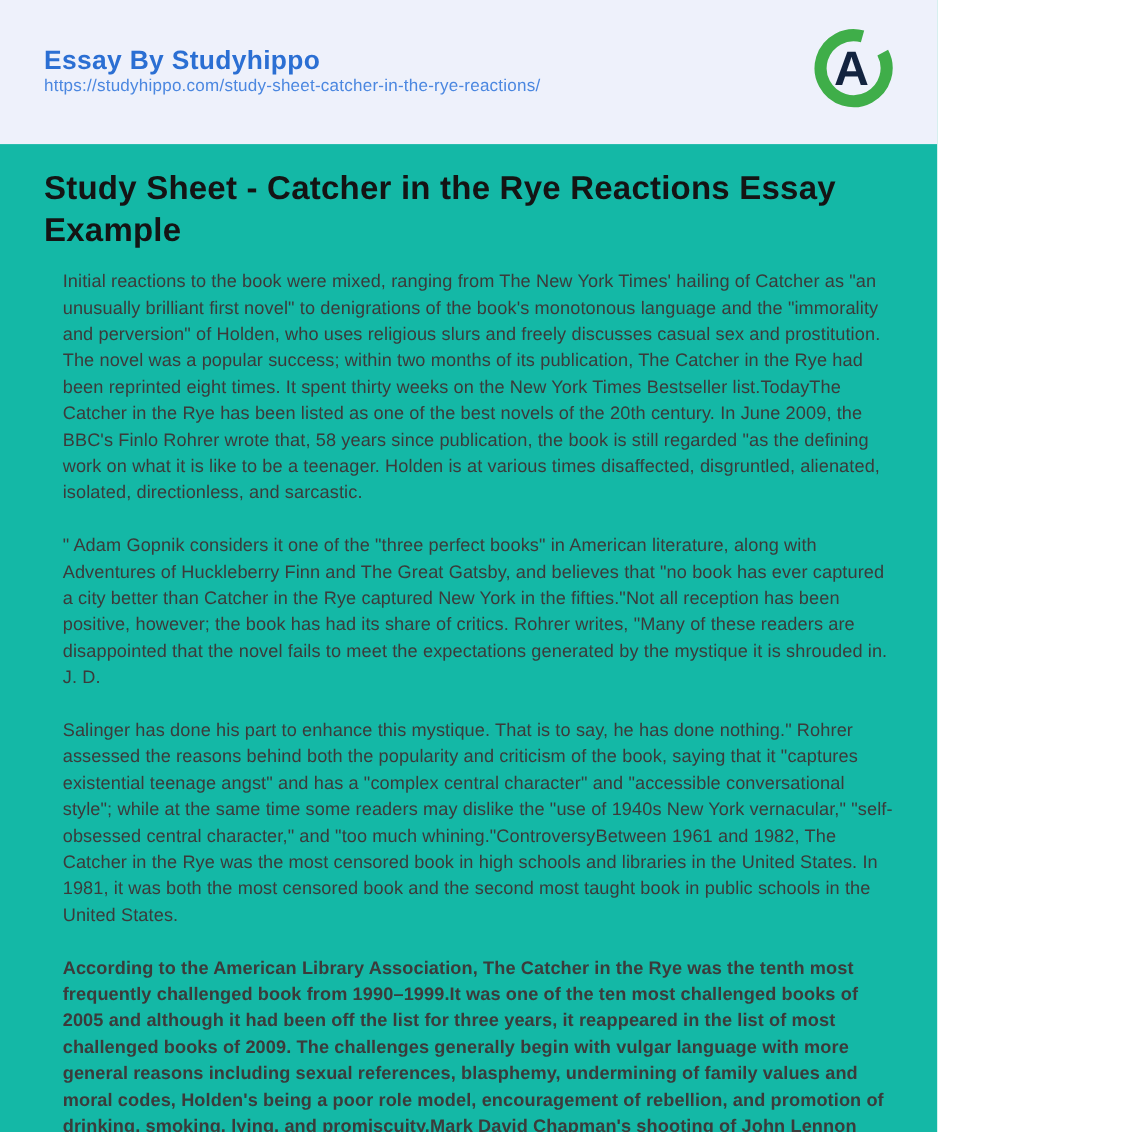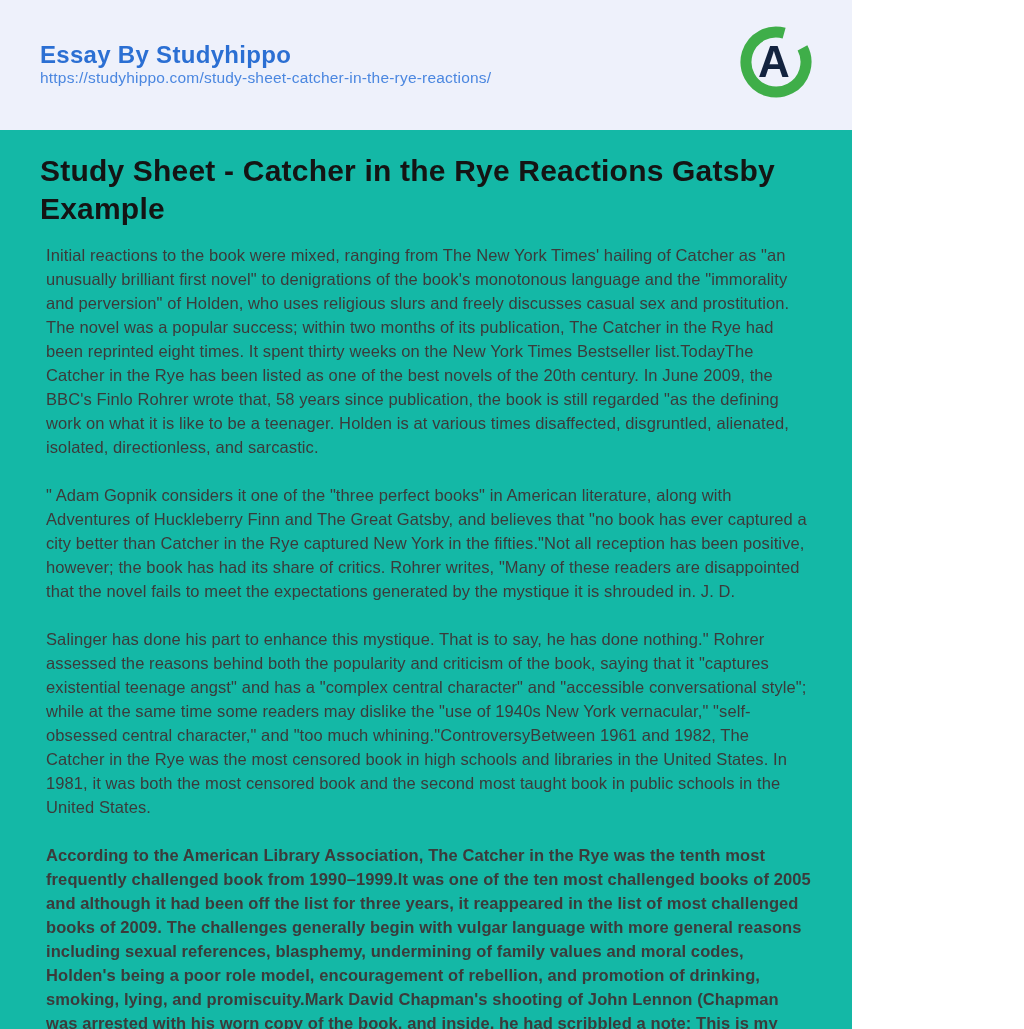--- a/index.html
+++ b/index.html
@@ -49,21 +49,21 @@
   .article-title {
     margin: 0 0 16px 0;
     max-width: 910px;
     color: #141414;
     font-size: 30px;
     line-height: 1.25;
     font-weight: 700;
     letter-spacing: 0.2px;
   }
   .article-para {
-    margin: 0 0 24px 6px;
+    margin: 0 0 24px 17px;
     max-width: 944px;
     color: #3b3b3b;
     font-size: 16.5px;
     line-height: 24px;
     letter-spacing: 0.1px;
   }
   .article-para:last-child {
     margin-bottom: 0;
     font-weight: bold;
   }
@@ -80,20 +80,20 @@
     </div>
     <div>
       <svg class="logo" viewBox="0 0 76 76">
         <circle cx="38" cy="38" r="30" fill="none" stroke="#3fae49" stroke-width="11" stroke-dasharray="164 24.5" transform="rotate(-28 38 38)"></circle>
         <text x="36" y="53" text-anchor="middle" font-size="44" font-weight="bold" fill="#13233f" font-family="Liberation Sans, sans-serif">A</text>
       </svg>
     </div>
   </header>
 
   <main class="content">
-    <h1 class="article-title">Study Sheet - Catcher in the Rye Reactions Gatsby Example</h1>
+    <h1 class="article-title">Study Sheet - Catcher in the Rye Reactions Essay Example</h1>
     <p class="article-para">Initial reactions to the book were mixed, ranging from The New York Times' hailing of Catcher as "an unusually brilliant first novel" to denigrations of the book's monotonous language and the "immorality and perversion" of Holden, who uses religious slurs and freely discusses casual sex and prostitution. The novel was a popular success; within two months of its publication, The Catcher in the Rye had been reprinted eight times. It spent thirty weeks on the New York Times Bestseller list.TodayThe Catcher in the Rye has been listed as one of the best novels of the 20th century. In June 2009, the BBC's Finlo Rohrer wrote that, 58 years since publication, the book is still regarded "as the defining work on what it is like to be a teenager. Holden is at various times disaffected, disgruntled, alienated, isolated, directionless, and sarcastic.</p>
     <p class="article-para">" Adam Gopnik considers it one of the "three perfect books" in American literature, along with Adventures of Huckleberry Finn and The Great Gatsby, and believes that "no book has ever captured a city better than Catcher in the Rye captured New York in the fifties."Not all reception has been positive, however; the book has had its share of critics. Rohrer writes, "Many of these readers are disappointed that the novel fails to meet the expectations generated by the mystique it is shrouded in. J. D.</p>
     <p class="article-para">Salinger has done his part to enhance this mystique. That is to say, he has done nothing." Rohrer assessed the reasons behind both the popularity and criticism of the book, saying that it "captures existential teenage angst" and has a "complex central character" and "accessible conversational style"; while at the same time some readers may dislike the "use of 1940s New York vernacular," "self-obsessed central character," and "too much whining."ControversyBetween 1961 and 1982, The Catcher in the Rye was the most censored book in high schools and libraries in the United States. In 1981, it was both the most censored book and the second most taught book in public schools in the United States.</p>
     <p class="article-para">According to the American Library Association, The Catcher in the Rye was the tenth most frequently challenged book from 1990–1999.It was one of the ten most challenged books of 2005 and although it had been off the list for three years, it reappeared in the list of most challenged books of 2009. The challenges generally begin with vulgar language with more general reasons including sexual references, blasphemy, undermining of family values and moral codes, Holden's being a poor role model, encouragement of rebellion, and promotion of drinking, smoking, lying, and promiscuity.Mark David Chapman's shooting of John Lennon (Chapman was arrested with his worn copy of the book, and inside, he had scribbled a note: This is my statement, From Holden Caulfield.), Robert John Bardo's shooting of Rebecca Schaeffer, and Arthur Bremer's assassination attempt on George Wallace have also been associated with the novel&lt;</p>
   </main>
 
 </div>
 
 </body></html>

